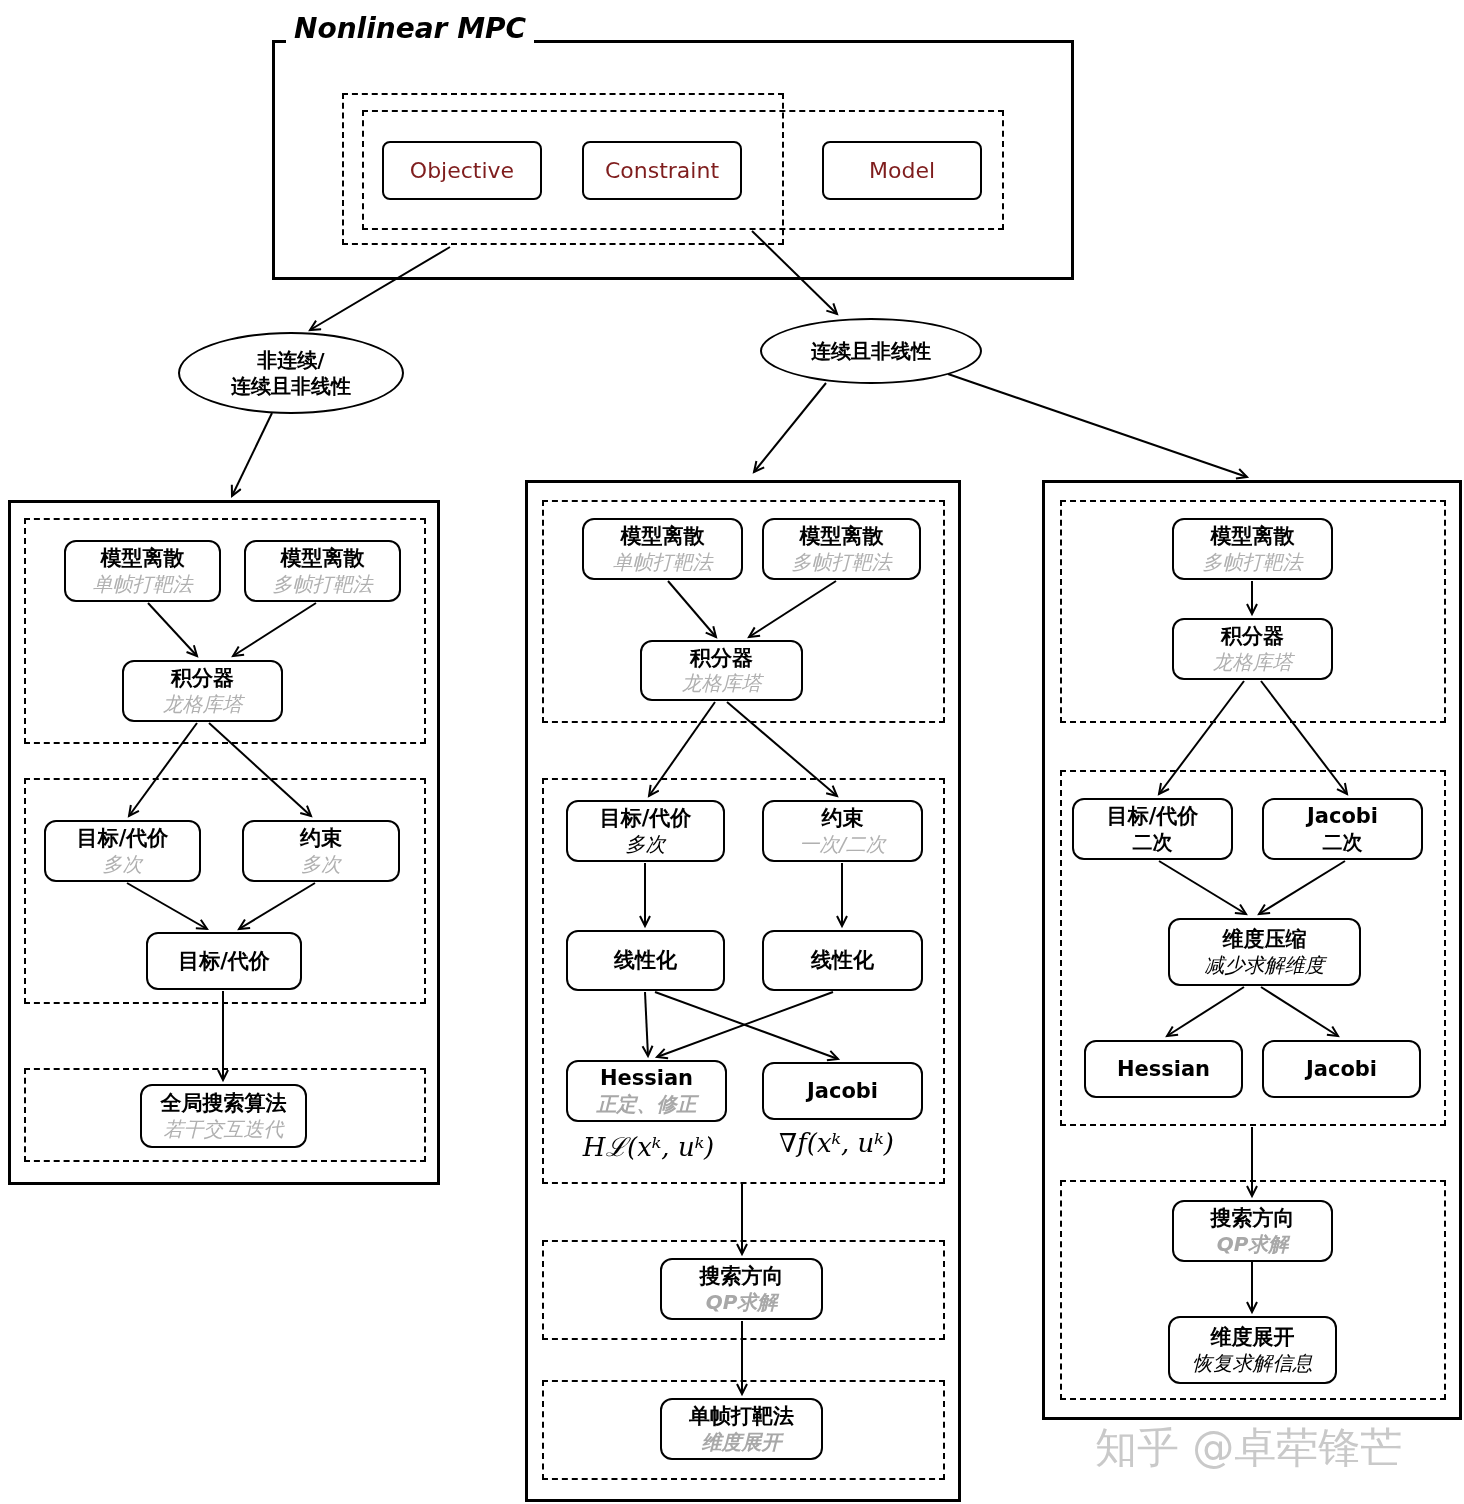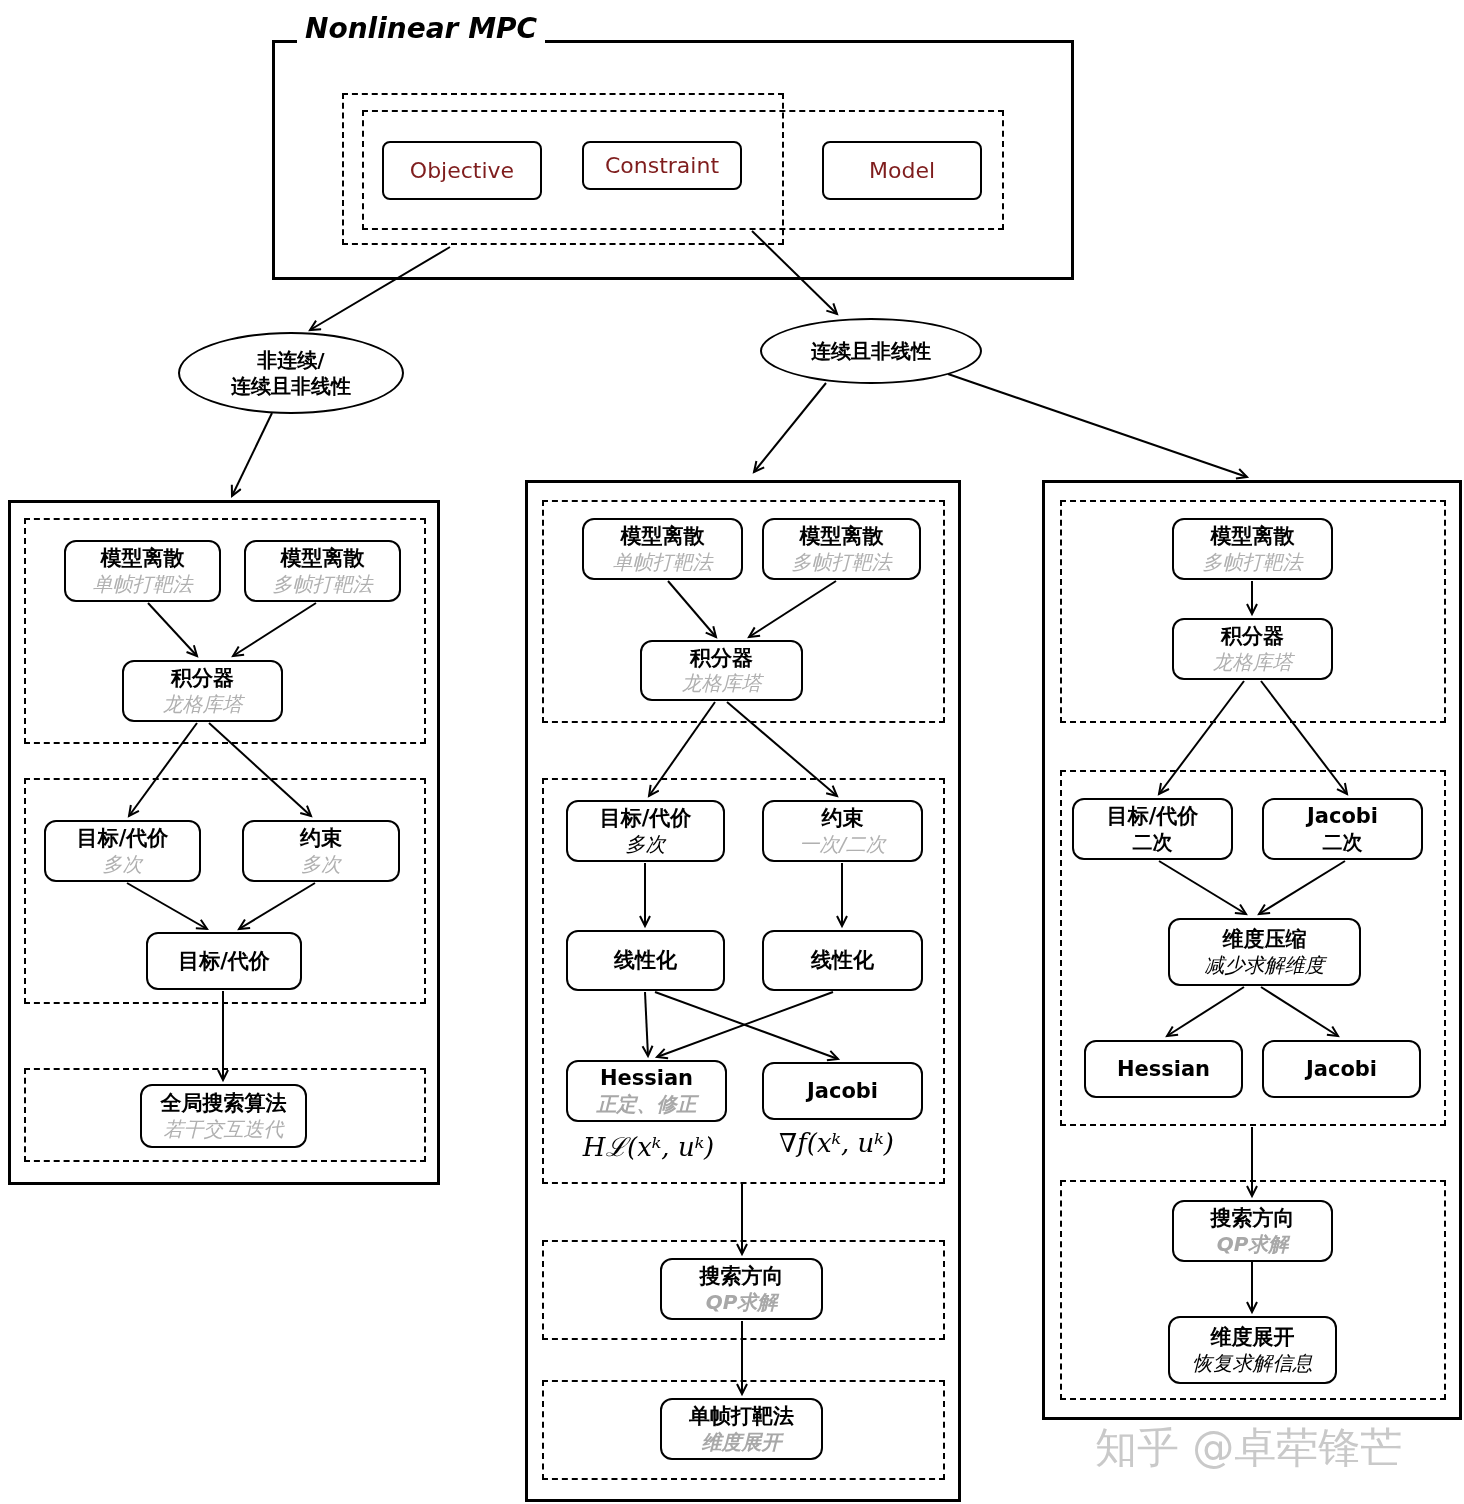--- a/index.html
+++ b/index.html
@@ -74,30 +74,30 @@
       <line x1="1261" y1="681" x2="1347" y2="794" marker-end="url(#ah)"></line>
       <line x1="1159" y1="861" x2="1246" y2="914" marker-end="url(#ah)"></line>
       <line x1="1345" y1="861" x2="1259" y2="914" marker-end="url(#ah)"></line>
       <line x1="1244" y1="987" x2="1167" y2="1036" marker-end="url(#ah)"></line>
       <line x1="1261" y1="987" x2="1338" y2="1036" marker-end="url(#ah)"></line>
       <line x1="1252" y1="1127" x2="1252" y2="1196" marker-end="url(#ah)"></line>
       <line x1="1252" y1="1261" x2="1252" y2="1312" marker-end="url(#ah)"></line>
     </g>
   </svg>
 
-  <div class="diagram-title" style="left:297px;top:12px">Nonlinear MPC</div>
+  <div class="diagram-title" style="left:286px;top:12px">Nonlinear MPC</div>
 
   <div class="solid-box" style="left:272px;top:40px;width:802px;height:240px"></div>
   <div class="dashed-box" style="left:342px;top:93px;width:442px;height:152px"></div>
   <div class="dashed-box" style="left:362px;top:110px;width:642px;height:120px"></div>
 
   <div class="node plain" style="left:382px;top:141px;width:160px;height:59px">
     <div class="pt">Objective</div>
   </div>
-  <div class="node plain" style="left:582px;top:141px;width:160px;height:49px">
+  <div class="node plain" style="left:582px;top:141px;width:160px;height:59px">
     <div class="pt">Constraint</div>
   </div>
   <div class="node plain" style="left:822px;top:141px;width:160px;height:59px">
     <div class="pt">Model</div>
   </div>
 
   <div class="ellipse" style="left:178px;top:332px;width:226px;height:82px">
     <div>非连续/</div>
     <div>连续且非线性</div>
   </div>

